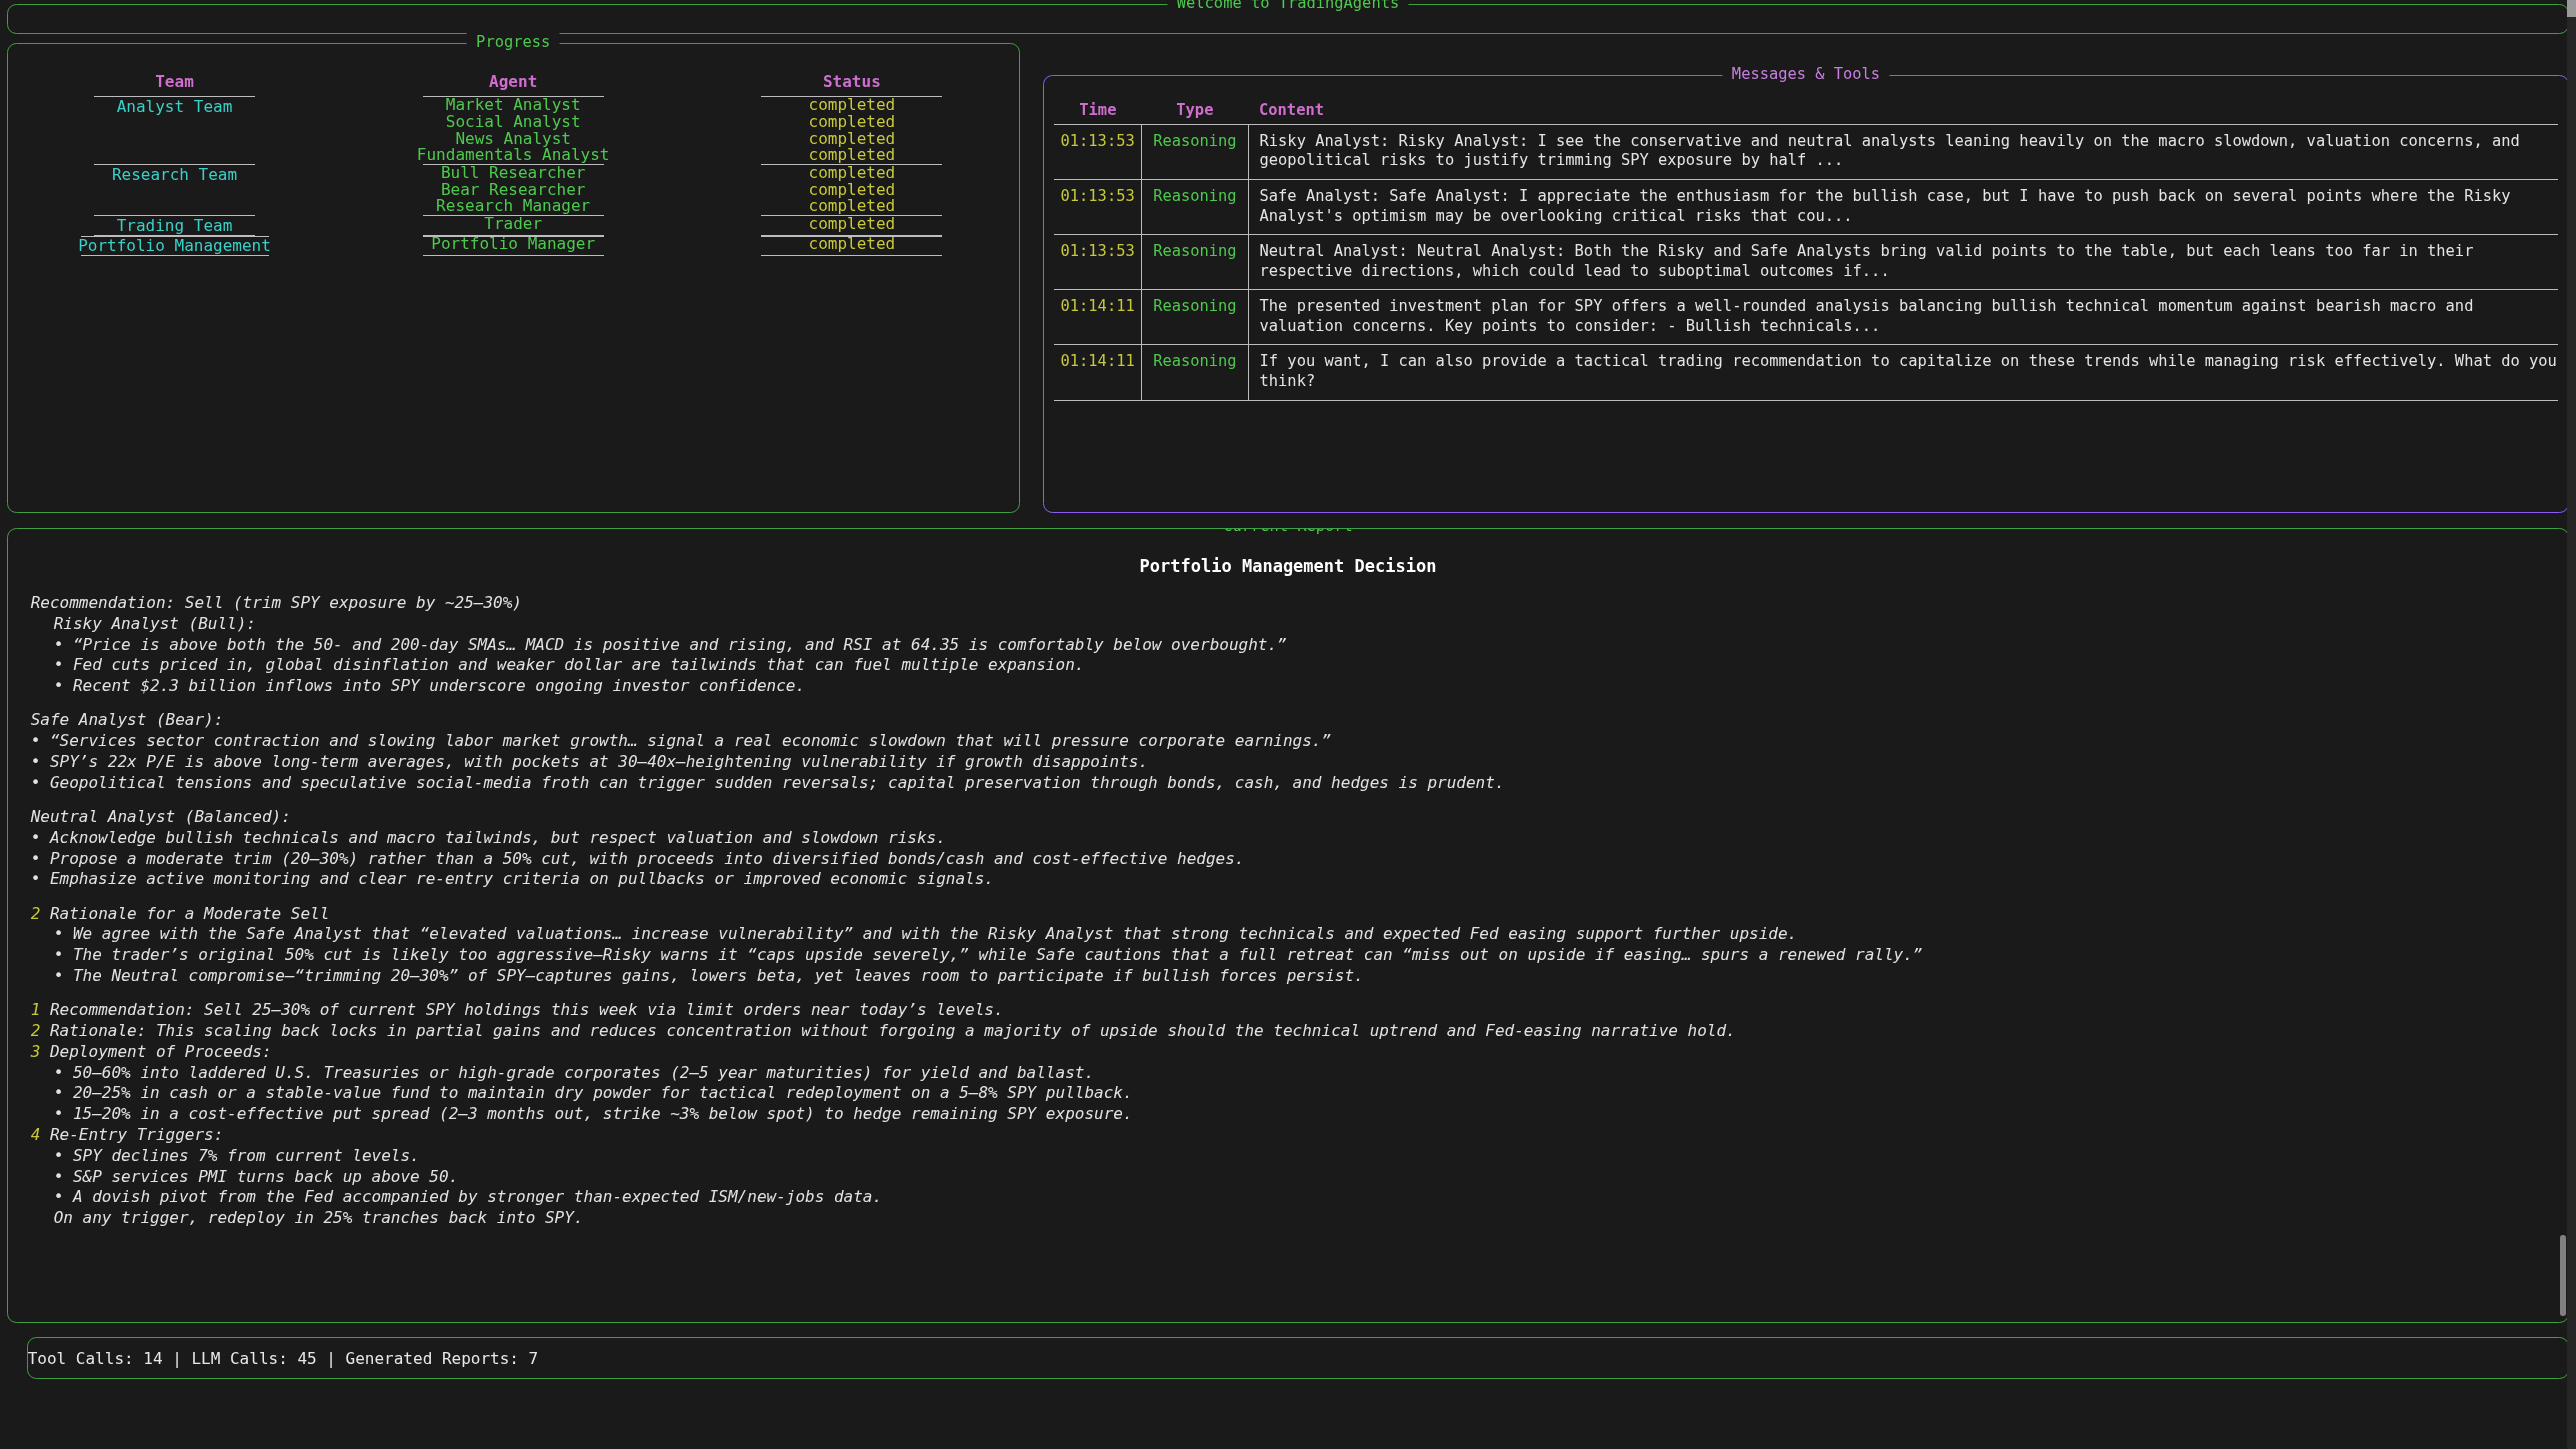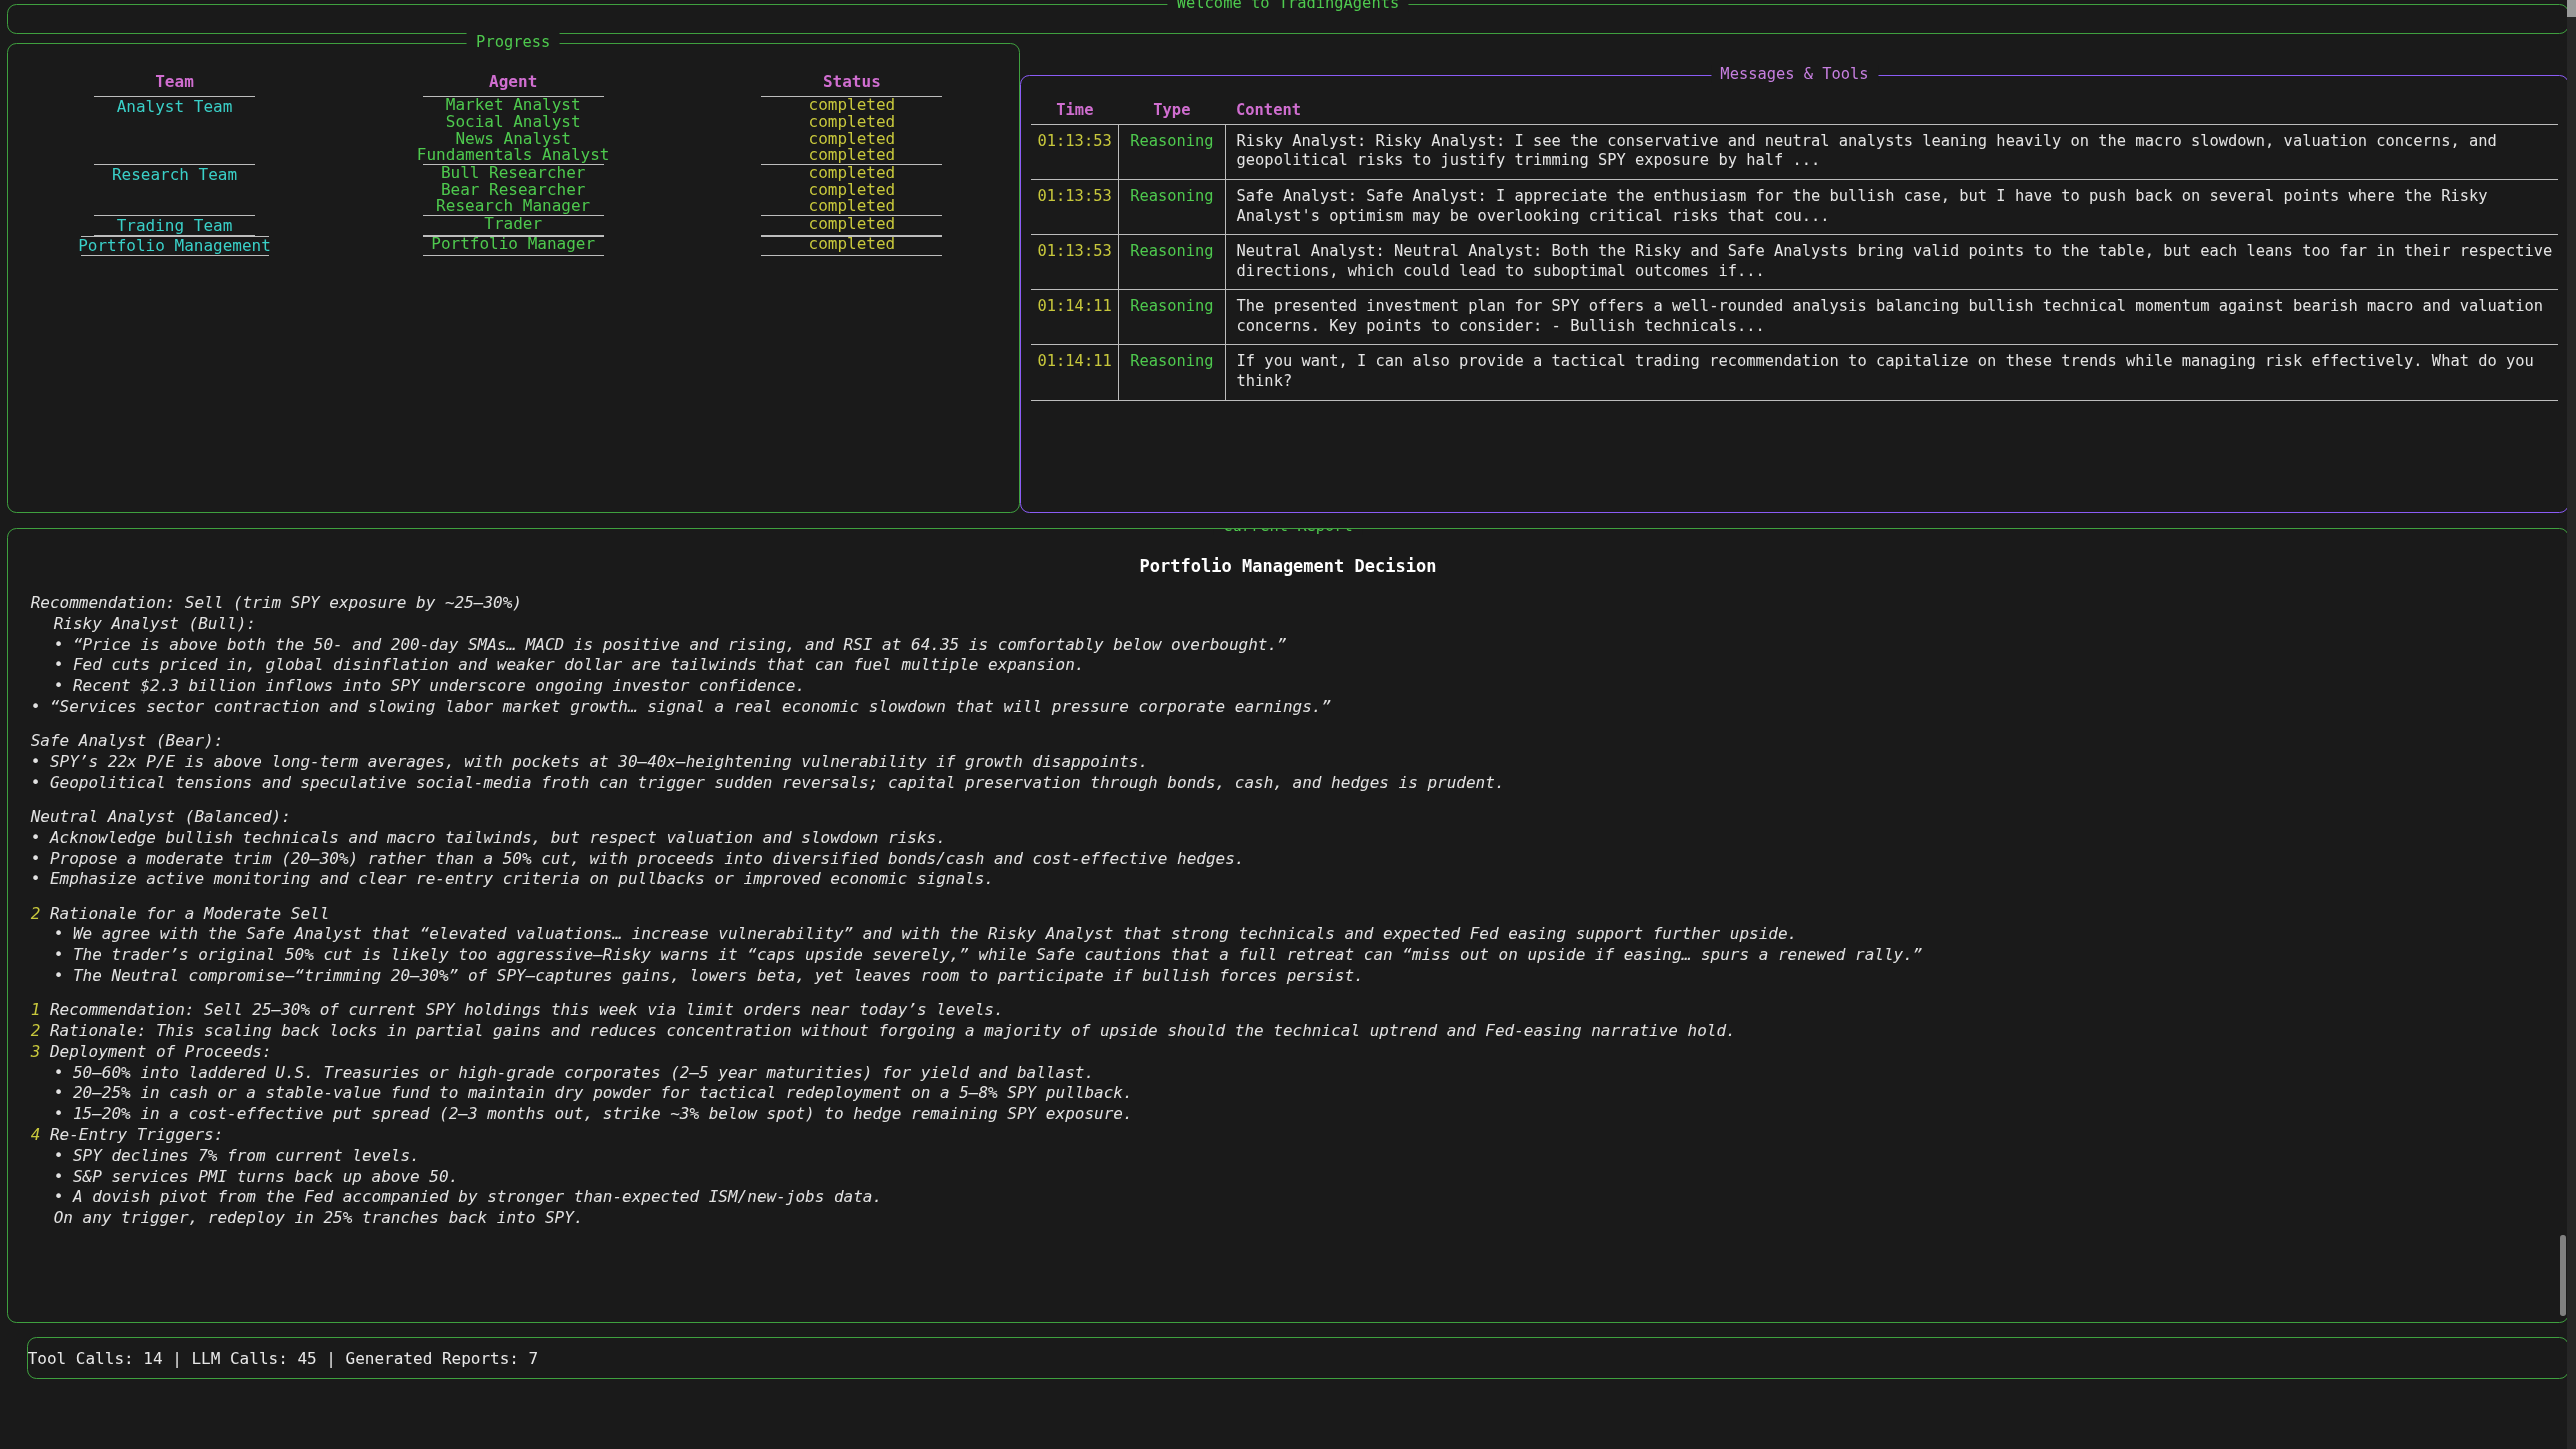--- a/index.html
+++ b/index.html
@@ -42,21 +42,21 @@
   
   #welcome {
     height: 29.5px;
     margin-bottom: 9.4px;
   }
   #welcome .panel-title { top: -10.7px; }
 
   
   #midrow {
     display: flex;
-    gap: 0;
+    gap: 23px;
     height: 470px;
   }
   #progress-panel { width: 1013px; }
   #messages-panel { flex: 1; margin-top: 32px; }
 
   
   .ptable {
     width: 100%;
     border-collapse: collapse;
     margin-top: 27px;
@@ -355,22 +355,22 @@
 
 <div class="panel green-border" id="report-panel">
   <div class="panel-title green-title">Current Report</div>
   <div id="report-title">Portfolio Management Decision</div>
   <div id="report-body">
       <div class="rline">Recommendation: Sell (trim SPY exposure by ~25–30%)</div>
       <div class="rline indent-1">Risky Analyst (Bull):</div>
       <div class="rline bullet-1">• “Price is above both the 50- and 200-day SMAs… MACD is positive and rising, and RSI at 64.35 is comfortably below overbought.”</div>
       <div class="rline bullet-1">• Fed cuts priced in, global disinflation and weaker dollar are tailwinds that can fuel multiple expansion.</div>
       <div class="rline bullet-1">• Recent $2.3 billion inflows into SPY underscore ongoing investor confidence.</div>
+      <div class="rline gap">Safe Analyst (Bear):</div>
       <div class="rline">• “Services sector contraction and slowing labor market growth… signal a real economic slowdown that will pressure corporate earnings.”</div>
-      <div class="rline gap">Safe Analyst (Bear):</div>
       <div class="rline">• SPY’s 22x P/E is above long-term averages, with pockets at 30–40x—heightening vulnerability if growth disappoints.</div>
       <div class="rline">• Geopolitical tensions and speculative social-media froth can trigger sudden reversals; capital preservation through bonds, cash, and hedges is prudent.</div>
       <div class="rline gap">Neutral Analyst (Balanced):</div>
       <div class="rline">• Acknowledge bullish technicals and macro tailwinds, but respect valuation and slowdown risks.</div>
       <div class="rline">• Propose a moderate trim (20–30%) rather than a 50% cut, with proceeds into diversified bonds/cash and cost-effective hedges.</div>
       <div class="rline">• Emphasize active monitoring and clear re-entry criteria on pullbacks or improved economic signals.</div>
       <div class="rline gap"><span class="num">2</span> <span>Rationale for a Moderate Sell</span></div>
       <div class="rline bullet-1">• We agree with the Safe Analyst that “elevated valuations… increase vulnerability” and with the Risky Analyst that strong technicals and expected Fed easing support further upside.</div>
       <div class="rline bullet-1">• The trader’s original 50% cut is likely too aggressive—Risky warns it “caps upside severely,” while Safe cautions that a full retreat can “miss out on upside if easing… spurs a renewed rally.”</div>
       <div class="rline bullet-1">• The Neutral compromise—“trimming 20–30%” of SPY—captures gains, lowers beta, yet leaves room to participate if bullish forces persist.</div>

